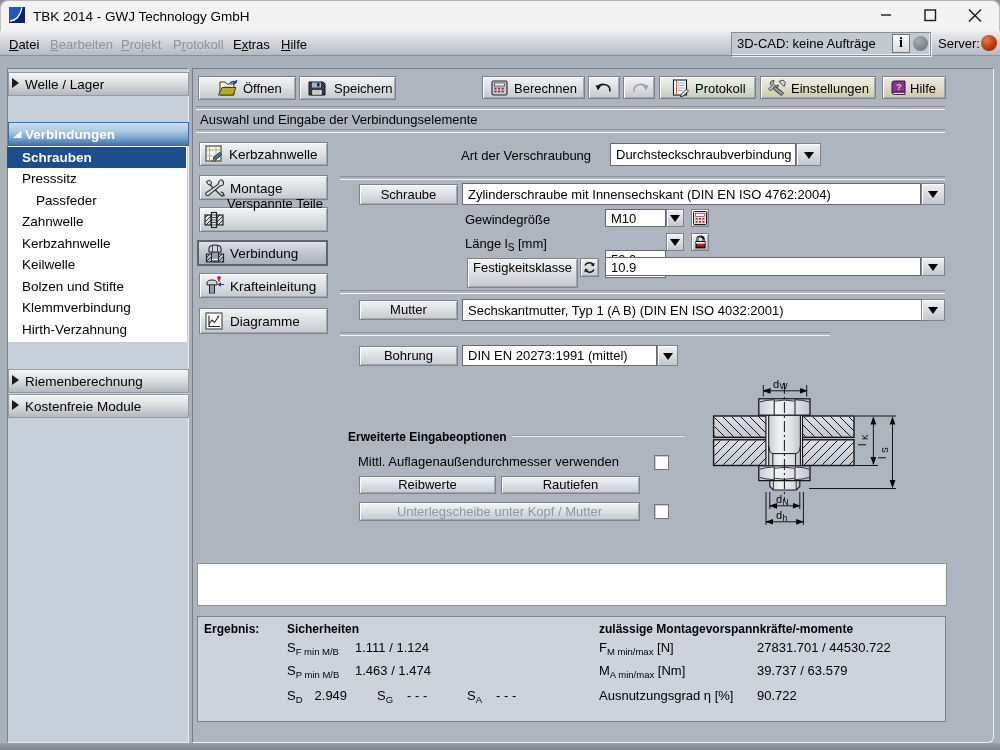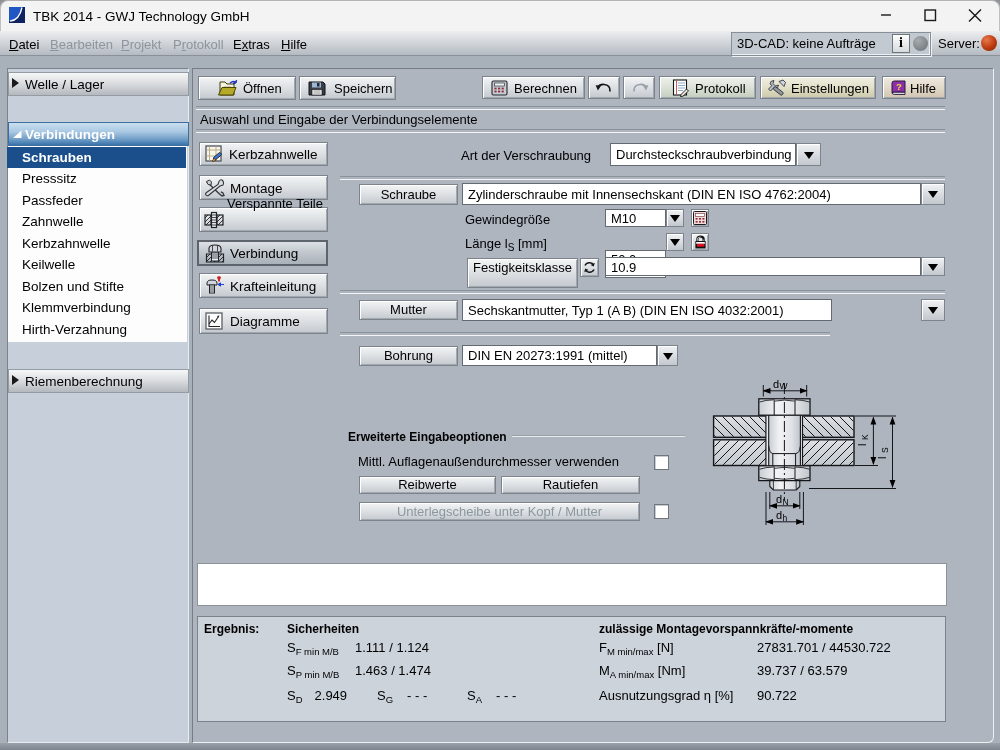--- a/index.html
+++ b/index.html
@@ -105,30 +105,34 @@
       <span class="lbl">Welle / Lager</span>
     </div>
   <div class="shead" id="sheadblue" style="top:54px">
       <svg style="position:absolute;left:3px;top:7px" width="11" height="9">
         <path d="M9.5,0.5 L9.5,8 L1,8 Z" fill="#fff"></path>
       </svg>
       <span class="lbl">Verbindungen</span>
     </div>
   <div class="sitem" id="selitem" style="top:78.8px"><span style="margin-left:15px">Schrauben</span></div>
   <div class="sitem" style="top:100.3px"><span style="margin-left:15px">Presssitz</span></div>
-  <div class="sitem" style="top:121.8px"><span style="margin-left:15px">Passfeder</span></div>
+  <div class="sitem" style="top:121.8px"><span style="margin-left:29px">Passfeder</span></div>
   <div class="sitem" style="top:143.3px"><span style="margin-left:15px">Zahnwelle</span></div>
   <div class="sitem" style="top:164.8px"><span style="margin-left:15px">Kerbzahnwelle</span></div>
   <div class="sitem" style="top:186.3px"><span style="margin-left:15px">Keilwelle</span></div>
   <div class="sitem" style="top:207.8px"><span style="margin-left:15px">Bolzen und Stifte</span></div>
   <div class="sitem" style="top:229.3px"><span style="margin-left:15px">Klemmverbindung</span></div>
   <div class="sitem" style="top:250.8px"><span style="margin-left:15px">Hirth-Verzahnung</span></div>
   <div class="shead" style="top:301px">
       <span class="tri"></span>
       <span class="lbl">Riemenberechnung</span>
+    </div>
+  <div class="shead" style="top:326px">
+      <span class="tri"></span>
+      <span class="lbl">Kostenfreie Module</span>
     </div>
 </div>
 
 <div class="btn" style="left:198px;top:76px;width:98px;height:24px;"></div>
 <div class="btn" style="left:299px;top:76px;width:97px;height:24px;"></div>
 <div class="btn" style="left:482px;top:76px;width:103px;height:23px;"></div>
 <div class="btn" style="left:588px;top:76px;width:32px;height:23px;"></div>
 <div class="btn" style="left:623px;top:76px;width:32px;height:23px;"></div>
 <div class="btn" style="left:659px;top:76px;width:97px;height:23px;
      background:linear-gradient(#eef1ec,#dde3d9 45%,#c3cdbe)"></div>
@@ -301,21 +305,21 @@
   <path d="M12.8,2.8 L11.8,6.5 L8.5,5 Z" fill="#14161a"></path>
   <path d="M12,9.5 Q10.5,12.5 7,12.2 Q4.5,12 3.5,10" fill="none" stroke="#14161a" stroke-width="1.5"></path>
   <path d="M2.2,12.2 L3.2,8.5 L6.5,10 Z" fill="#14161a"></path>
 </svg>
 <div class="white" style="left:605px;top:257px;width:316px;height:19px;line-height:15px">10.9</div>
 <div class="drop" style="left:921px;top:257px;width:24px;height:19px"></div>
 
 <div class="sep" style="left:340px;top:290px;width:605px"></div>
 
 <div class="btn" style="left:359px;top:300px;width:99px;height:20px;line-height:18px">Mutter</div>
-<div class="white" style="left:462px;top:299px;width:370px;height:22px;line-height:17px">Sechskantmutter, Typ 1 (A B) (DIN EN ISO 4032:2001)</div>
+<div class="white" style="left:462px;top:299px;width:460px;height:22px;line-height:17px">Sechskantmutter, Typ 1 (A B) (DIN EN ISO 4032:2001)</div>
 <div class="drop" style="left:921px;top:299px;width:24px;height:22px"></div>
 
 <div class="sep" style="left:340px;top:332px;width:490px"></div>
 
 <div class="btn" style="left:359px;top:346px;width:99px;height:20px;line-height:18px">Bohrung</div>
 <div class="white" style="left:462px;top:345px;width:195px;height:21px;line-height:16px">DIN EN 20273:1991 (mittel)</div>
 <div class="drop" style="left:657px;top:345px;width:21px;height:21px"></div>
 
 <div class="t13b abs" style="left:348px;top:430px">Erweiterte Eingabeoptionen</div>
 <div class="abs" style="left:512px;top:435px;width:173px;height:2px;background:#e8ebee;border-top:1px solid #9aa1a9"></div>

